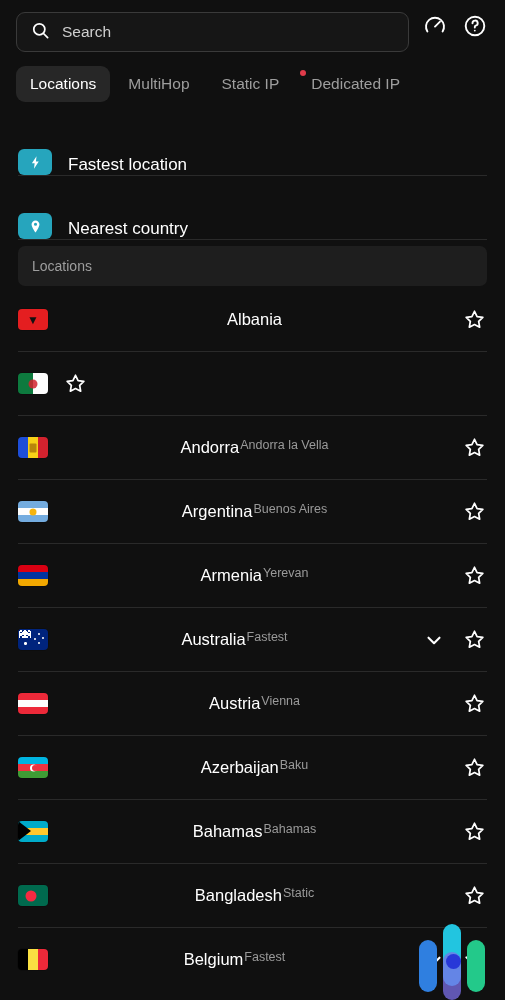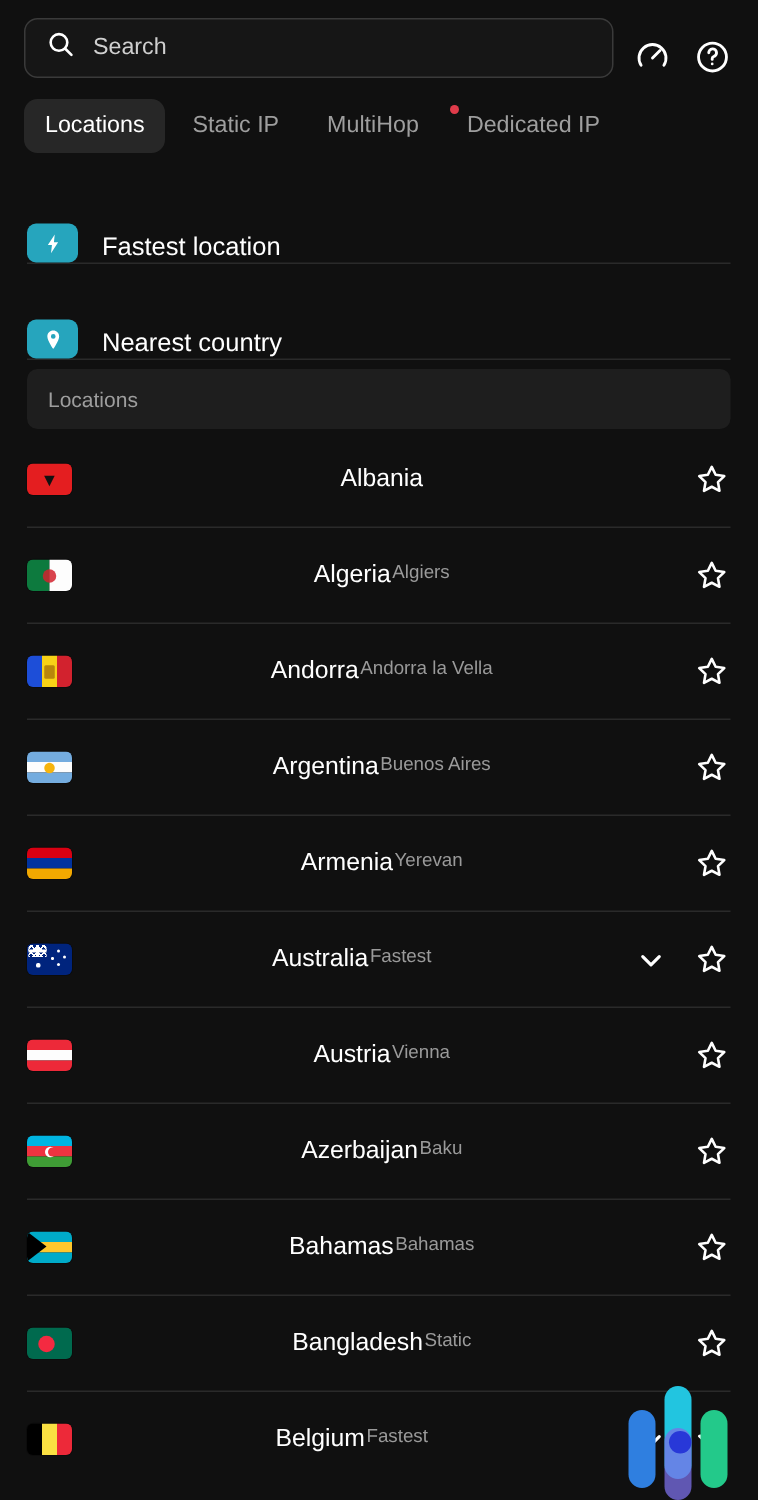--- a/index.html
+++ b/index.html
@@ -5,21 +5,21 @@
   * { margin:0; padding:0; box-sizing:border-box; }
   html,body {
     width:505px; height:1000px;
     background:#101010;
     font-family:"Liberation Sans", sans-serif;
     overflow:hidden;
   }
   .app { width:505px; height:1000px; position:relative; background:#101010; }
 
   
-  .header { display:flex; align-items:flex-end; padding:12px 16px 8px 16px; gap:12px; }
+  .header { display:flex; align-items:flex-start; padding:12px 16px 8px 16px; gap:12px; }
   .search-box {
     flex:1; height:40px; border-radius:9px;
     background:#161616; border:1px solid #3a3a3a;
     display:flex; align-items:center; gap:12px; padding:0 14px;
   }
   .search-box svg { flex:0 0 auto; }
   .search-placeholder { color:#cfcfcf; font-size:15.5px; }
   .hdr-icon { width:28px; height:28px; display:flex; align-items:center; justify-content:center; flex:0 0 auto; }
 
   
@@ -96,22 +96,22 @@
       <svg width="24" height="24" viewBox="0 0 24 24" fill="none" stroke="#ffffff" stroke-width="1.9" stroke-linecap="round">
         <circle cx="12" cy="12" r="9.3"></circle>
         <path d="M9.5 9.2a2.6 2.6 0 1 1 3.2 2.5c-.6.2-.9.7-.9 1.4v.5"></path>
         <circle cx="11.8" cy="16.6" r="0.9" fill="#ffffff" stroke="none"></circle>
       </svg>
     </div>
   </div>
 
   <div class="tabs" id="tab-bar">
       <div class="tab active"><span>Locations</span></div>
+      <div class="tab"><span>MultiHop</span></div>
       <div class="tab"><span>Static IP</span></div>
-      <div class="tab"><span>MultiHop</span></div>
       <div class="tab"><span class="dot" style="background: rgb(224, 59, 74);"></span><span>Dedicated IP</span></div>
     </div>
 
   <div id="quick-rows">
       <div class="quick-row">
         <div class="badge" style="background: rgb(38, 165, 189);">
           <svg width="15" height="15" viewBox="0 0 24 24" fill="#ffffff">
             <path d="M13.6 2 6.2 13.2h4.4L9.6 22l7.6-11.6h-4.5z"></path>
           </svg>
         </div>
@@ -149,24 +149,20 @@
             </svg>
           </div>
         </div>
       </div>
       <div class="sep"></div>
       <div class="row">
         <div class="flag">
           <div style="position:absolute;left:0;top:0;bottom:0;width:50%;background:#0d7a3e"></div>
           <div style="position:absolute;right:0;top:0;bottom:0;width:50%;background:#fdfdfd"></div>
           <div style="position:absolute;left:50%;top:50%;transform:translate(-50%,-50%);width:9px;height:9px;border-radius:50%;background:#d2222e;opacity:.85"></div>
-        </div>
-        <div class="row-text">
-          <div class="row-name">Algeria</div>
-          <div class="row-city">Algiers</div>
         </div>
         <div class="row-actions">
           <div class="star">
             <svg width="23" height="23" viewBox="0 0 24 24" fill="none" stroke="#ffffff" stroke-width="1.8" stroke-linejoin="round">
               <path d="M12 3.4l2.7 5.5 6 .9-4.35 4.25 1.03 6-5.38-2.83-5.38 2.83 1.03-6L3.3 9.8l6-.9z"></path>
             </svg>
           </div>
         </div>
       </div>
       <div class="sep"></div>

